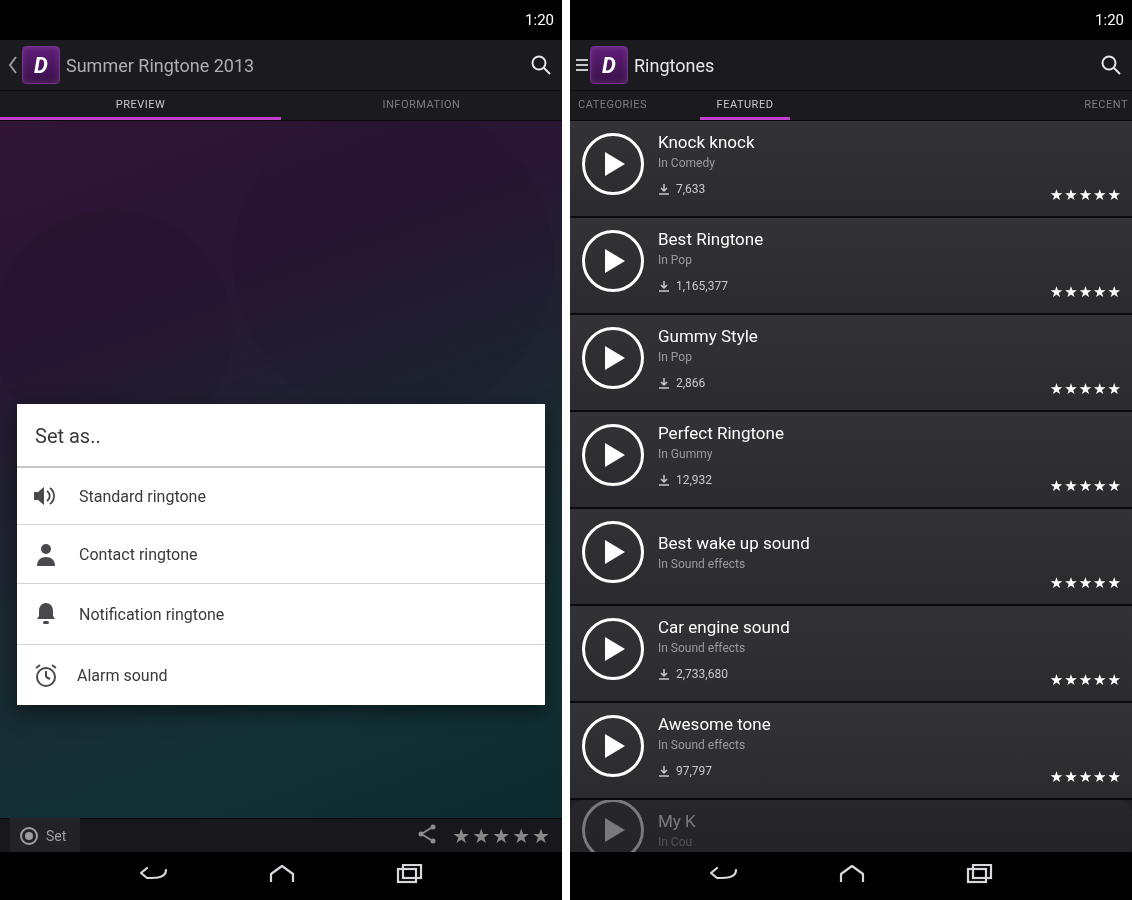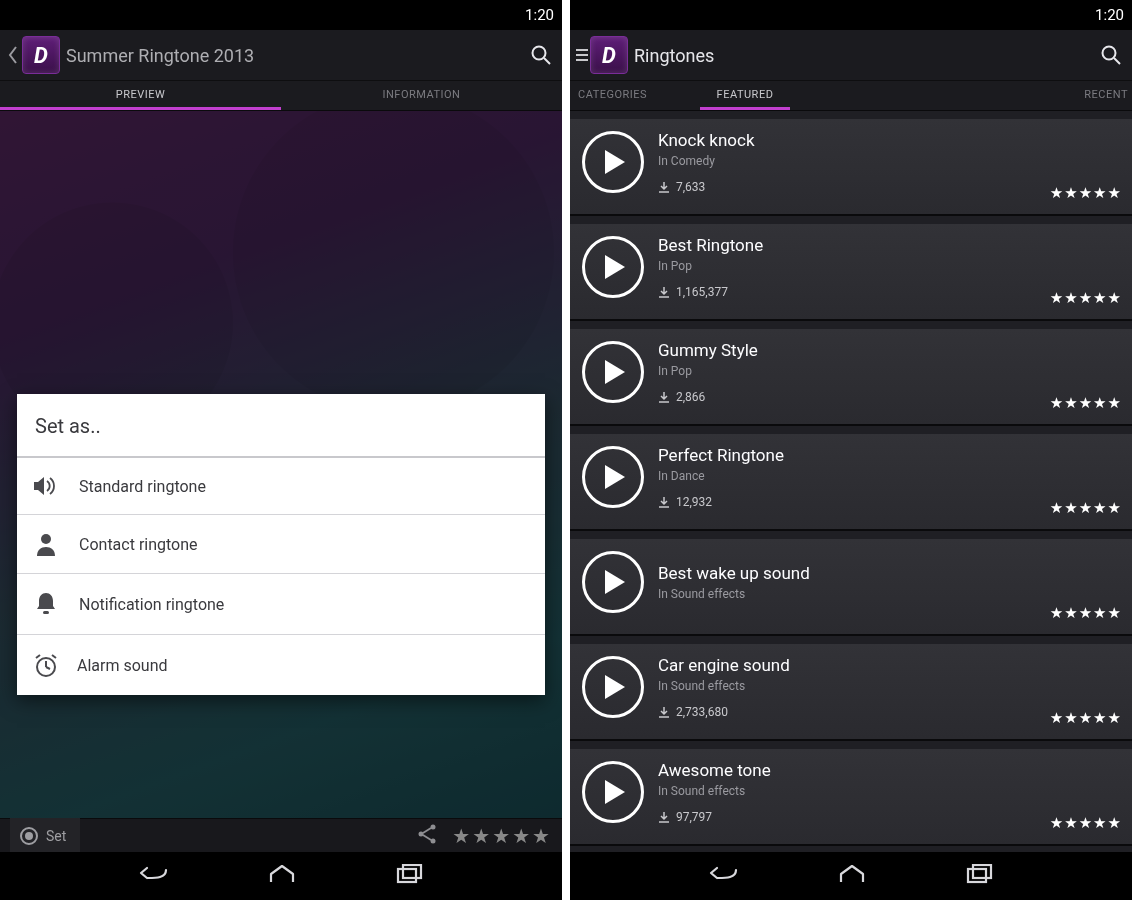--- a/index.html
+++ b/index.html
@@ -16,21 +16,21 @@
     height: 900px;
     position: relative;
     background: #1a1a1e;
     display: flex;
     flex-direction: column;
     overflow: hidden;
   }
   .gap { width: 8px; background: #fff; }
   
   .statusbar {
-    height: 30px;
+    height: 40px;
     background: #000;
     display: flex;
     justify-content: flex-end;
     align-items: center;
     padding-right: 8px;
     color: #fff;
     font-size: 15px;
   }
   
   .appbar {
@@ -179,21 +179,20 @@
   .list { flex:1; overflow:hidden; background:#1f1f24; display:flex; flex-direction:column; }
   .row {
     position:relative;
     display:flex;
     align-items:center;
     padding: 2px 12px 12px 12px;
     background: linear-gradient(#323237,#2a2a2f);
     border-bottom: 2px solid #0a0a0c;
     gap: 14px;
     min-height: 97px;
-    margin-top: 8px;
   }
   .row.faded { opacity:.4; min-height:60px; padding-bottom:0; overflow:hidden;border-radius:14px;}
   .play {
     width: 62px; height: 62px;
     border: 3px solid #fff;
     border-radius: 50%;
     display:flex;align-items:center;justify-content:center;
     flex-shrink:0;
   }
   .play svg { margin-left:4px; }
@@ -390,21 +389,21 @@
     <div class="row-stars">★★★★★</div>
       </div>
       <div class="row">
     <div class="play">
       <svg width="24" height="28" viewBox="0 0 24 28">
             <path d="M2 2v24l20-12z" fill="#fff"></path>
           </svg>
     </div>
     <div class="meta">
       <div class="name">Perfect Ringtone</div>
-      <div class="cat">In Dance</div>
+      <div class="cat">In Gummy</div>
       <div class="dl">
         <svg width="12" height="12" viewBox="0 0 12 12">
               <path d="M6 1v6M3 5l3 3 3-3M1 11h10" stroke="#c8c8cc" stroke-width="1.5" fill="none"></path>
             </svg>
         <span>12,932</span>
           </div>
     </div>
     <div class="row-stars">★★★★★</div>
       </div>
       <div class="row">

